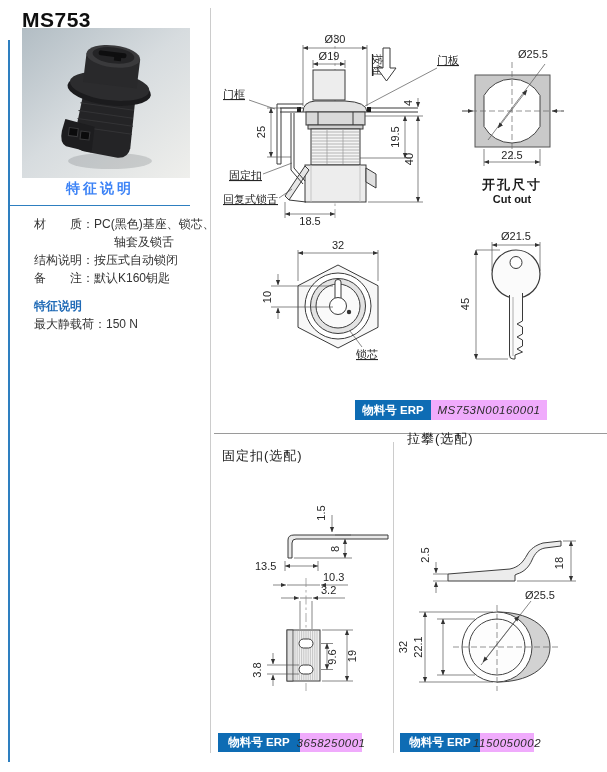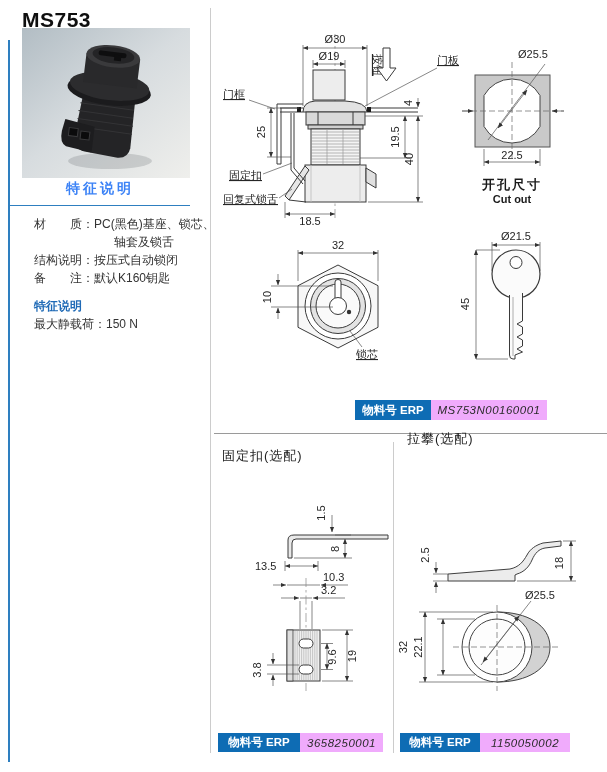--- a/index.html
+++ b/index.html
@@ -349,20 +349,20 @@
     <line class="thin" x1="30" y1="129" x2="30" y2="199" marker-start="url(#a6)" marker-end="url(#a6)"></line>
     <text transform="rotate(-90 12 164)" x="12" y="164" text-anchor="middle">32</text>
     <line class="thin" x1="42" y1="136" x2="80" y2="136"></line>
       <line class="thin" x1="42" y1="192" x2="80" y2="192"></line>
     <line class="thin" x1="48" y1="136" x2="48" y2="192" marker-start="url(#a6)" marker-end="url(#a6)"></line>
     <text transform="rotate(-90 27 164)" x="27" y="164" text-anchor="middle">22.1</text>
   </svg>
 
   <div class="abs erp" style="left:218px;top:733px;height:19px">
     <div class="erp-label" style="width:82px">物料号 ERP</div>
-    <div class="erp-value" style="width:83px">3658250001</div>
+    <div class="erp-value" style="width:62px">3658250001</div>
   </div>
   <div class="abs erp" style="left:400px;top:733px;height:19px">
     <div class="erp-label" style="width:80px">物料号 ERP</div>
-    <div class="erp-value" style="width:90px">1150050002</div>
+    <div class="erp-value" style="width:54px">1150050002</div>
   </div>
 
 </div>
 
 </body></html>

